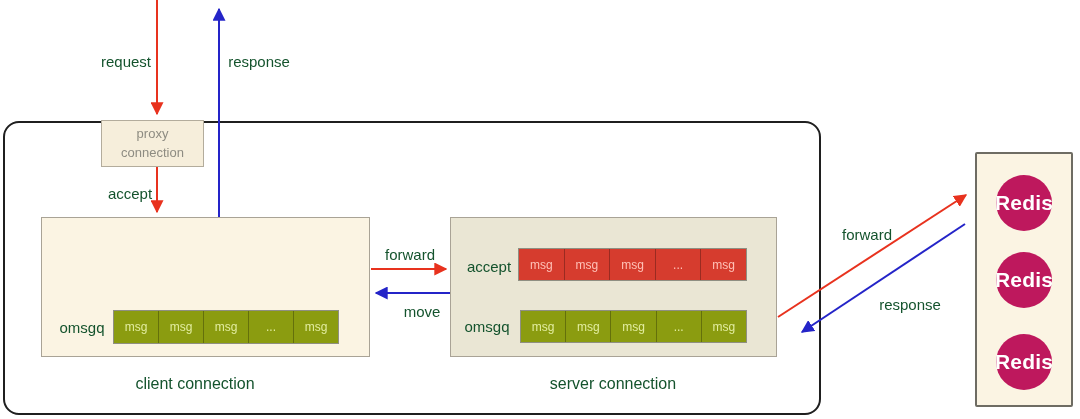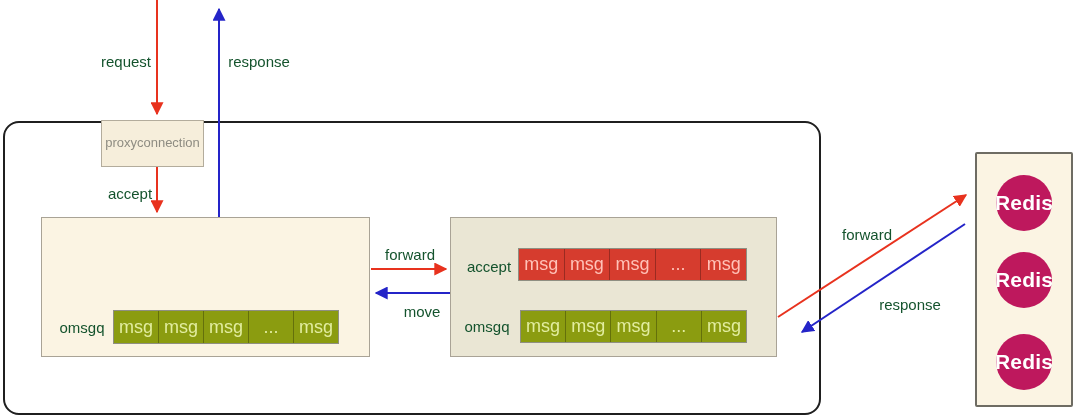--- a/index.html
+++ b/index.html
@@ -26,21 +26,21 @@
     border:2px solid #1f1f1f;
     border-radius:16px;
     background:transparent;
   }
   
   .proxy-box{
     position:absolute;
     left:101px;top:120px;width:103px;height:47px;
     background:#f6eedb;
     border:1px solid #b3ac9c;
-    display:flex;flex-direction:row;align-items:center;justify-content:center;
+    display:flex;flex-direction:column;align-items:center;justify-content:center;
     font-size:13px;line-height:1.45;color:#8e8c82;
     box-sizing:border-box;
   }
   .client-box{
     position:absolute;
     left:41px;top:217px;width:329px;height:140px;
     background:#fbf4e3;
     border:1px solid #a9a396;
     box-sizing:border-box;
   }
@@ -70,21 +70,21 @@
   
   .qrow{
     position:absolute;
     display:flex;
     border:1px solid #8f8f82;
     box-sizing:border-box;
   }
   .qcell{
     flex:1;
     display:flex;align-items:center;justify-content:center;
-    font-size:18px;
+    font-size:12px;
   }
   .qcell + .qcell{border-left:1px solid rgba(0,0,0,0.28);}
   .qrow.green{background:#8b9c10;}
   .qrow.green .qcell{color:#e2eda0;}
   .qrow.red{background:#d63c2e;}
   .qrow.red .qcell{color:#ffc2b8;}
   
   #arrows{
     position:absolute;left:0;top:0;width:1080px;height:419px;
     z-index:4;pointer-events:none;
@@ -116,20 +116,21 @@
 
   <div class="client-box"></div>
   <div class="label" style="left:82px;top:327px;">omsgq</div>
   <div class="qrow green" style="left:113px;top:310px;width:226px;height:34px;">
     <div class="qcell">msg</div>
     <div class="qcell">msg</div>
     <div class="qcell">msg</div>
     <div class="qcell">...</div>
     <div class="qcell">msg</div>
   </div>
+  <div class="label caption" style="left:195px;top:384px;">client connection</div>
 
   <div class="label" style="left:410px;top:254px;">forward</div>
   <div class="label" style="left:414px;top:311px;margin-left:8px;">move</div>
 
   <div class="server-box"></div>
   <div class="label" style="left:489px;top:266px;">accept</div>
   <div class="qrow red" style="left:518px;top:248px;width:229px;height:33px;">
     <div class="qcell">msg</div>
     <div class="qcell">msg</div>
     <div class="qcell">msg</div>
@@ -137,20 +138,21 @@
     <div class="qcell">msg</div>
   </div>
   <div class="label" style="left:487px;top:326px;">omsgq</div>
   <div class="qrow green" style="left:520px;top:310px;width:227px;height:33px;">
     <div class="qcell">msg</div>
     <div class="qcell">msg</div>
     <div class="qcell">msg</div>
     <div class="qcell">...</div>
     <div class="qcell">msg</div>
   </div>
+  <div class="label caption" style="left:613px;top:384px;">server connection</div>
 
   <div class="label" style="left:867px;top:234px;">forward</div>
   <div class="label" style="left:910px;top:304px;">response</div>
 
   <div class="redis-box"></div>
   <div class="redis-node" style="left:996px;top:175px;">Redis</div>
   <div class="redis-node" style="left:996px;top:252px;">Redis</div>
   <div class="redis-node" style="left:996px;top:334px;">Redis</div>
 
   <svg id="arrows" viewBox="0 0 1080 419" xmlns="http://www.w3.org/2000/svg">

